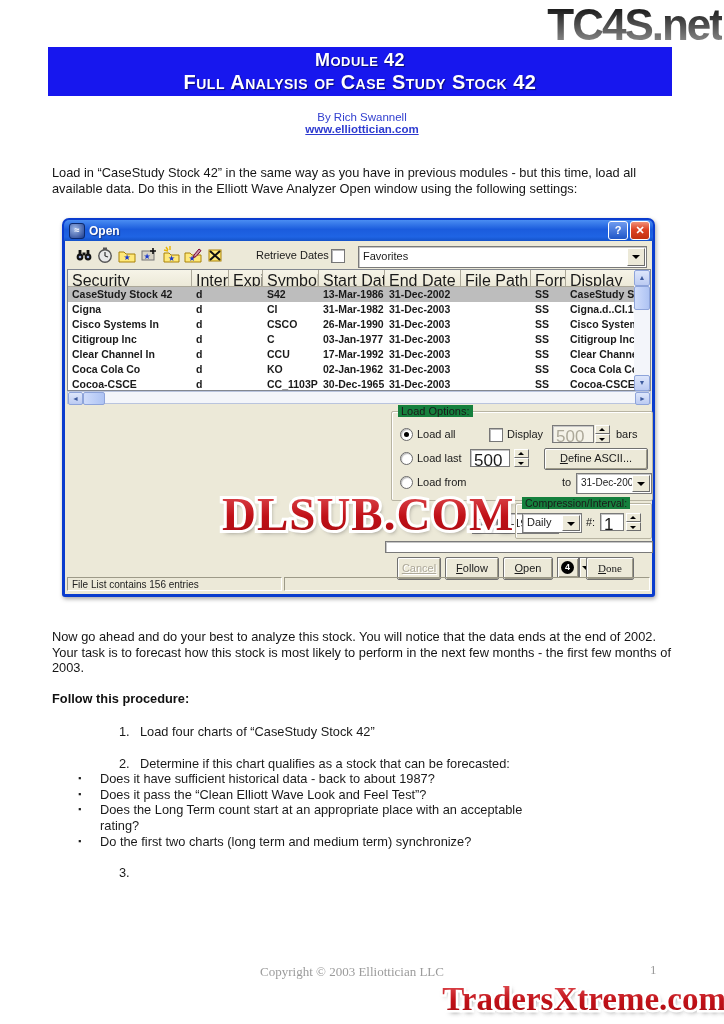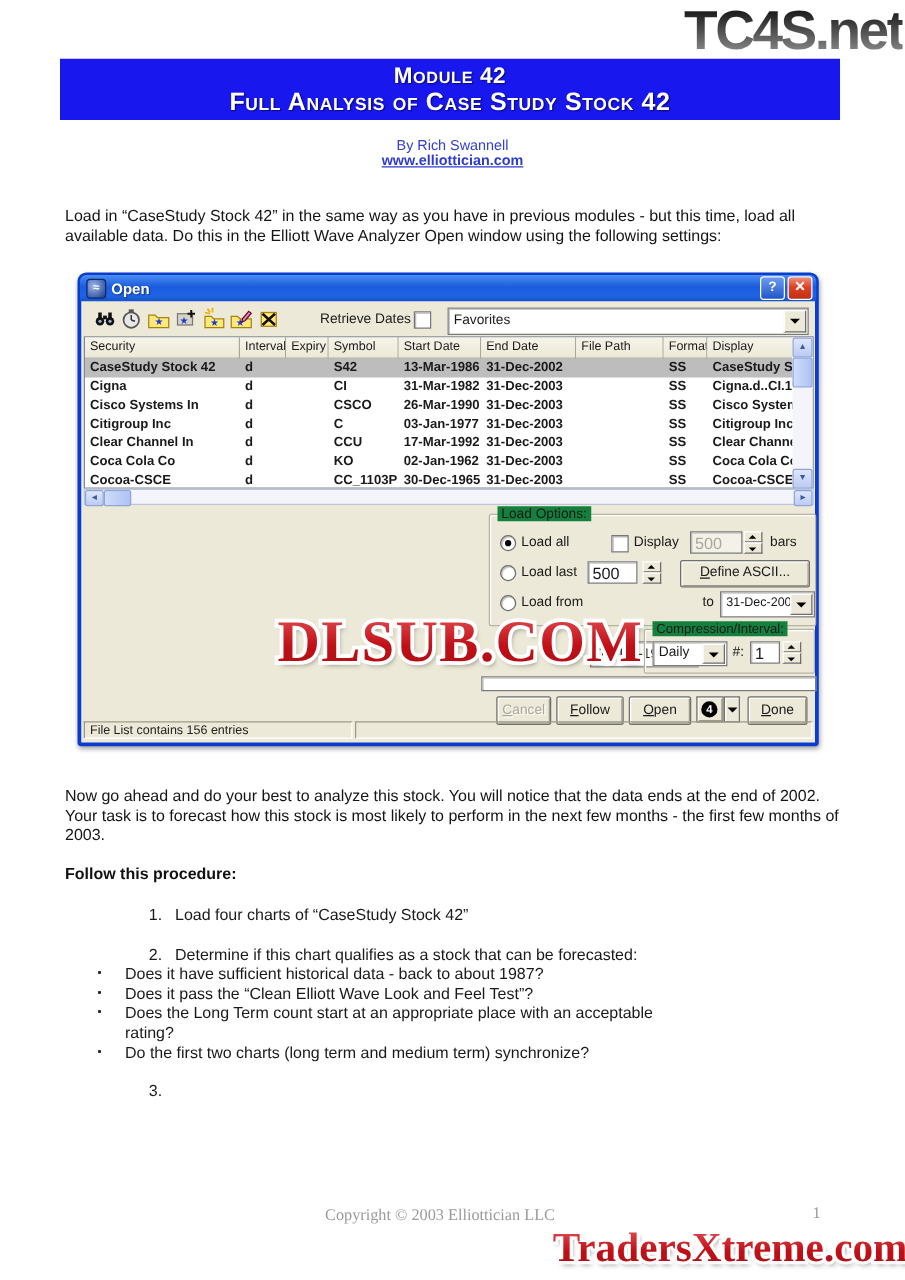--- a/index.html
+++ b/index.html
@@ -80,55 +80,55 @@
   .drop-btn:after{content:"";position:absolute;left:4px;top:6px;border:4px solid transparent;
     border-top-color:#000;}
   #favorites-combo{left:293px;top:25px;width:287px;height:20px;}
 
   
   .ftable{position:absolute;left:2px;top:48px;width:584px;height:122px;background:#fff;
     border:1px solid #828790;box-sizing:border-box;}
   .grid{display:grid;grid-template-columns:124px 37px 34px 56px 66px 76px 70px 35px 1fr;}
   .thead{height:17px;}
   .thead .hc{background:linear-gradient(180deg,#f6f4e8,#ece9d8);border-right:1px solid #aca899;
-    border-bottom:1px solid #aca899;font-size:10px;padding:2px 0 0 4px;white-space:nowrap;overflow:hidden;}
+    border-bottom:1px solid #aca899;font-size:16px;padding:2px 0 0 4px;white-space:nowrap;overflow:hidden;}
   .trow{height:15px;font-weight:bold;}
   .trow .tc{font-size:10.5px;line-height:15px;padding-left:4px;white-space:nowrap;overflow:hidden;}
   .trow.selected{background:#bdbdbd;}
   .vscroll{position:absolute;right:0;top:0;width:16px;height:120px;background:#f3f5fa;}
   .hscroll{position:absolute;left:2px;top:170px;width:584px;height:13px;background:#f3f5fa;
     border:1px solid #b9c4de;box-sizing:border-box;}
   .sb-btn{position:absolute;background:linear-gradient(180deg,#dde6fb,#bccbf2);
     border:1px solid #8ea4da;border-radius:2px;color:#3e5b9e;font-size:7px;text-align:center;}
   .sb-thumb{position:absolute;background:linear-gradient(90deg,#cfdcfb,#aec3f3);
     border:1px solid #8ea4da;border-radius:2px;}
 
   
   .groupbox{position:absolute;border:1px solid #b8b4a2;border-radius:2px;
     box-shadow:inset 1px 1px 0 #fff;}
   .gb-legend{position:absolute;top:-7px;left:6px;background:#15803d;padding:0 3px;font-size:11px;}
   .radio{position:absolute;width:11px;height:11px;border-radius:50%;background:#fff;
     border:1px solid #6a6a6a;box-shadow:inset 1px 1px 1px #bbb;}
   .radio.on:after{content:"";position:absolute;left:3px;top:3px;width:5px;height:5px;border-radius:50%;background:#000;}
   .ctl-label{position:absolute;font-size:11px;white-space:nowrap;}
   .field{position:absolute;background:#fff;border:1px solid #7a7a7a;
-    box-shadow:inset 1px 1px 0 #c6c6c6;font-size:13px;padding:1px 0 0 3px;box-sizing:border-box;white-space:nowrap;overflow:hidden;}
+    box-shadow:inset 1px 1px 0 #c6c6c6;font-size:17px;padding:1px 0 0 3px;box-sizing:border-box;white-space:nowrap;overflow:hidden;}
   .field.disabled{color:#aca899;background:#f4f2e8;}
   .spin{position:absolute;width:15px;}
   .spin .up,.spin .dn{position:absolute;left:0;width:15px;height:9px;background:#ece9d8;
     border:1px solid;border-color:#fff #6d6d6d #6d6d6d #fff;box-sizing:border-box;}
   .spin .up{top:0;} .spin .dn{top:9px;}
   .spin .up:after,.spin .dn:after{content:"";position:absolute;left:3px;border:3px solid transparent;}
   .spin .up:after{top:2px;border-bottom-color:#000;border-top-width:0;}
   .spin .dn:after{top:3px;border-top-color:#000;border-bottom-width:0;}
   .btn{position:absolute;background:#ece9d8;border:1px solid #707070;border-radius:2px;
     box-shadow:inset 1px 1px 0 #fff, inset -1px -1px 0 #9d9a88;
     font-size:11px;text-align:center;font-family:"Liberation Sans",sans-serif;}
   .btn::first-letter{text-decoration:underline;}
-  .btn.disabled{color:#aca899;text-shadow:1px 1px 0 #fff;}
+  .btn.disabled{color:#aca899;text-shadow:1px 1px 0 #fff;text-decoration:underline;}
   .white-bar{position:absolute;left:320px;top:320px;width:268px;height:12px;background:#fff;
     border:1px solid #7a7a7a;box-shadow:inset 1px 1px 0 #c6c6c6;box-sizing:border-box;}
   .badge-btn{position:absolute;left:492px;top:336px;width:22px;height:21px;background:#ece9d8;
     border:1px solid #707070;box-shadow:inset 1px 1px 0 #fff, inset -1px -1px 0 #9d9a88;box-sizing:border-box;}
   .badge{position:absolute;left:3px;top:3px;width:13px;height:13px;border-radius:50%;background:#000;
     color:#fff;font-size:9px;font-weight:bold;text-align:center;line-height:13px;}
   .badge-drop{position:absolute;left:514px;top:336px;width:13px;height:21px;background:#ece9d8;
     border:1px solid #707070;box-shadow:inset 1px 1px 0 #fff;box-sizing:border-box;}
   .badge-drop:after{content:"";position:absolute;left:2px;top:8px;border:4px solid transparent;border-top-color:#000;}
   .statusbar{position:absolute;left:2px;top:356px;height:14px;right:2px;}
@@ -381,21 +381,21 @@
 
     <div class="white-bar"></div>
 
     <div class="btn disabled" style="left:332px;top:336px;width:42px;height:21px;line-height:20px;">Cancel</div>
     <div class="btn" style="left:380px;top:336px;width:52px;height:21px;line-height:20px;">Follow</div>
     <div class="btn" style="left:438px;top:336px;width:48px;height:21px;line-height:20px;">Open</div>
     <div class="badge-btn">
       <div class="badge">4</div>
     </div>
     <div class="badge-drop"></div>
-    <div class="btn" style="left:533px;top:336px;width:46px;height:21px;line-height:20px;">Done</div>
+    <div class="btn" style="left:521px;top:336px;width:46px;height:21px;line-height:20px;font-family:Liberation Serif, serif;">Done</div>
 
     <div class="statusbar">
       <div class="status-sec" style="left:0;width:215px;">File List contains 156 entries</div>
       <div class="status-sec" style="left:217px;right:0;"></div>
     </div>
   </div>
 
   <div class="wm-red wm-dlsub">
     <span class="back">DLSUB.COM</span>
     <span class="front">DLSUB.COM</span>

